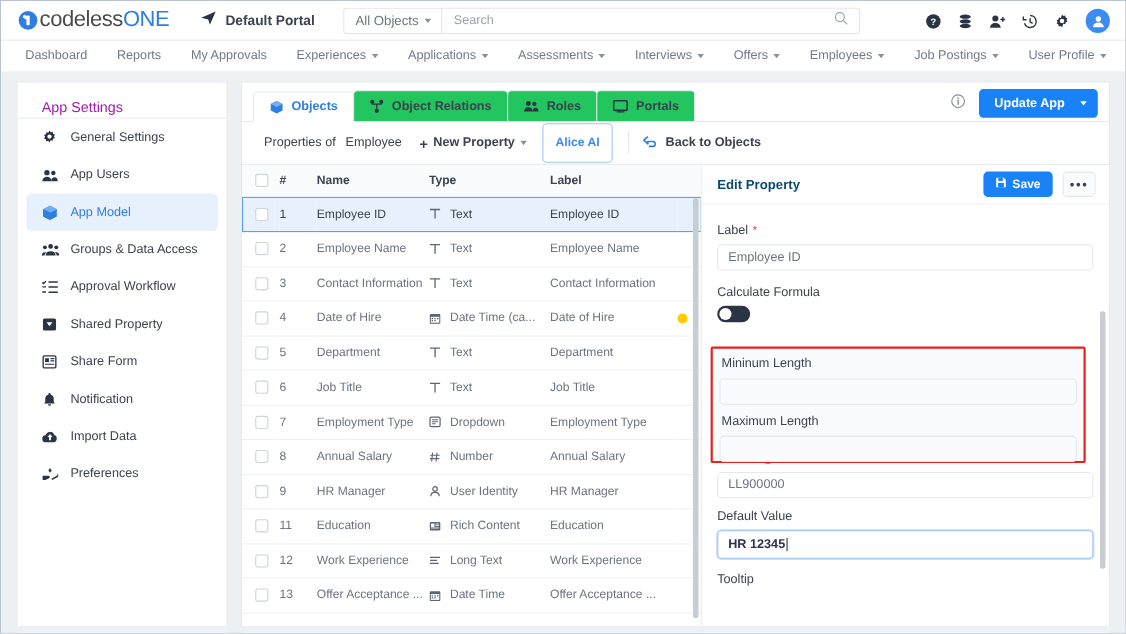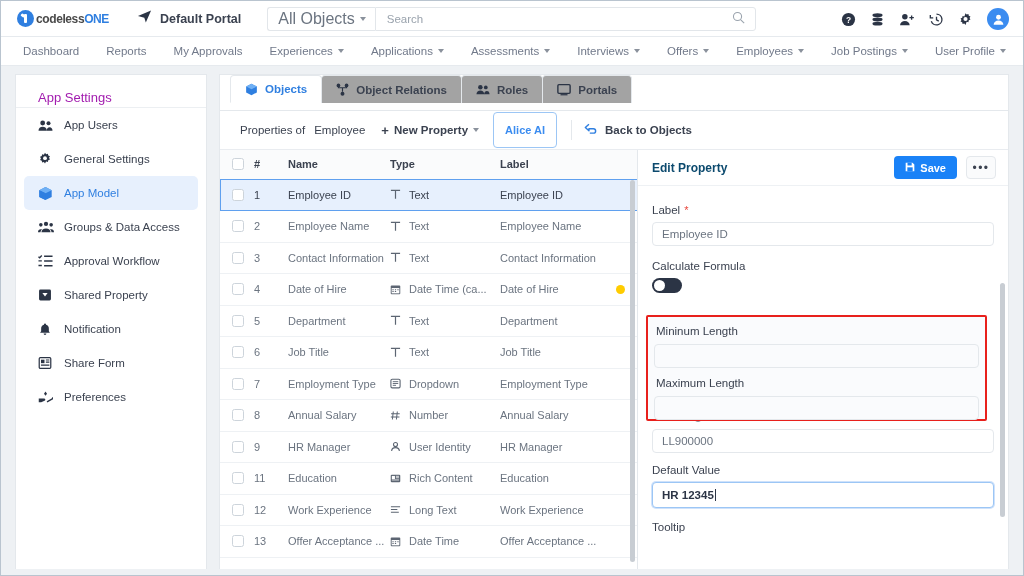--- a/index.html
+++ b/index.html
@@ -31,34 +31,34 @@
   }
   .logo-mark::after {
     content: ""; position: absolute; left: 7px; top: 4px;
     width: 2.5px; height: 9px; background: #fff; border-radius: 1px;
   }
   .logo-mark::before {
     content: ""; position: absolute; left: 4px; top: 4px;
     width: 4px; height: 2.5px; background: #fff;
     transform: rotate(35deg); border-radius: 1px;
   }
-  .logo-text { font-size: 12px; font-weight: bold; letter-spacing: -0.4px; }
+  .logo-text { font-size: 20px; font-weight: normal; letter-spacing: -0.4px; }
   .logo-text .a { color: #4a4a4a; }
   .logo-text .b { color: #2f7fe0; }
 
   .portal { display: flex; align-items: center; margin-left: 28px; gap: 8px; }
   .portal-label { font-size: 12.5px; color: #3b4250; font-weight: bold; }
 
   .searchwrap {
     display: flex; align-items: center; margin-left: 26px;
     height: 24px;
   }
   .allobjects {
     display: flex; align-items: center; gap: 5px;
-    font-size: 16px; color: #6b7480;
+    font-size: 12px; color: #6b7480;
     border: 1px solid #e2e6ea; border-right: none;
     height: 24px; padding: 0 9px 0 10px;
     border-radius: 3px 0 0 3px; background: #fff; justify-content: flex-end;
   }
   .searchbox {
     width: 381px; height: 24px;
     border: 1px solid #e2e6ea; border-radius: 0 3px 3px 0;
     display: flex; align-items: center; justify-content: space-between;
     padding: 0 10px 0 11px; background: #fff;
   }
@@ -118,30 +118,30 @@
   .side-item.active .side-icon { color: #2f7fe0; }
   .side-icon { color: #2b3445; display: flex; align-items: center; width: 16px; }
 
   
   .main {
     flex: 1; margin: 8px 14px 0 12px;
     background: #fff; border: 1px solid #e4e8ec; border-bottom: none;
     height: 503px; position: relative; overflow: hidden;
   }
   .tabrow {
-    display: flex; height: 36px;
+    display: flex; align-items: flex-end; height: 36px;
     border-bottom: 1px solid #e4e8ec; padding-left: 10px;
     position: relative;
   }
   .tab {
     display: flex; align-items: center; gap: 7px;
     height: 28px; padding: 0 14px;
     font-size: 11.5px; color: #3b4250; font-weight: bold;
     border: 1px solid #e4e8ec; border-bottom: none;
-    border-radius: 4px 4px 0 0; background: #a3a3a3;
+    border-radius: 4px 4px 0 0; background: #22c55e;
     margin-right: -1px;
   }
   .tab.active { color: #2f7fe0; background: #fff; border-bottom: 1px solid #fff; margin-bottom: -1px; }
   .tab .ticonb { display: flex; align-items: center; }
 
   .tab-right {
     position: absolute; right: 10px; bottom: 3px;
     display: flex; align-items: center; gap: 12px;
   }
   .btn-update {
@@ -389,38 +389,38 @@
       </div>
   </div>
 
   <div class="body">
 
     <div class="sidebar">
       <div class="sidebar-title">App Settings</div>
 
       <div class="side-item">
         <span class="side-icon">
+          <svg width="14" height="14" viewBox="0 0 16 16">
+              <path d="M8 0.8l1.3 1.7 2-.6.4 2.1 2 .9-1.1 1.8 1.1 1.8-2 .9-.4 2.1-2-.6L8 13.2 6.7 11.5l-2 .6-.4-2.1-2-.9 1.1-1.8L2.3 5.5l2-.9.4-2.1 2 .6z" fill="currentColor"></path>
+              <circle cx="8" cy="7" r="2.2" fill="#fff"></circle>
+            </svg>
+        </span>
+        <span>General Settings</span>
+      </div>
+
+      <div class="side-item">
+        <span class="side-icon">
           <svg width="15" height="15" viewBox="0 0 18 16">
               <circle cx="5.6" cy="5" r="2.9" fill="currentColor"></circle>
               <circle cx="12.6" cy="5.4" r="2.4" fill="currentColor"></circle>
               <path d="M0.6 14.2c0-3 2.2-4.8 5-4.8s5 1.8 5 4.8z" fill="currentColor"></path>
               <path d="M10.4 14.2c0-2.5 1.4-4.2 3.6-4.2 2 0 3.4 1.6 3.4 4.2z" fill="currentColor"></path>
             </svg>
         </span>
         <span>App Users</span>
-      </div>
-
-      <div class="side-item">
-        <span class="side-icon">
-          <svg width="14" height="14" viewBox="0 0 16 16">
-              <path d="M8 0.8l1.3 1.7 2-.6.4 2.1 2 .9-1.1 1.8 1.1 1.8-2 .9-.4 2.1-2-.6L8 13.2 6.7 11.5l-2 .6-.4-2.1-2-.9 1.1-1.8L2.3 5.5l2-.9.4-2.1 2 .6z" fill="currentColor"></path>
-              <circle cx="8" cy="7" r="2.2" fill="#fff"></circle>
-            </svg>
-        </span>
-        <span>General Settings</span>
       </div>
 
       <div class="side-item active">
         <span class="side-icon">
           <svg width="15" height="15" viewBox="0 0 16 16">
               <path d="M8 1 14.6 4.4v7.2L8 15 1.4 11.6V4.4z" fill="#2f7fe0"></path>
               <path d="M8 1 14.6 4.4 8 7.8 1.4 4.4z" fill="#6fb0f5"></path>
               <path d="M8 7.8V15L1.4 11.6V4.4z" fill="#2f7fe0"></path>
             </svg>
         </span>
@@ -457,39 +457,49 @@
           <svg width="14" height="14" viewBox="0 0 16 16">
               <rect x="1.2" y="1.8" width="13.6" height="12.4" rx="1.6" fill="currentColor"></rect>
               <path d="M5 5.6h6L8 9.8z" fill="#fff"></path>
             </svg>
         </span>
         <span>Shared Property</span>
       </div>
 
       <div class="side-item">
         <span class="side-icon">
-          <svg width="14" height="15" viewBox="0 0 16 16">
-              <path d="M8 1a1.2 1.2 0 0 1 1.2 1.2v.4A4.4 4.4 0 0 1 12.4 7v3l1.2 1.8H2.4L3.6 10V7a4.4 4.4 0 0 1 3.2-4.4v-.4A1.2 1.2 0 0 1 8 1z" fill="currentColor"></path>
-              <path d="M6.4 12.6h3.2a1.6 1.6 0 0 1-3.2 0z" fill="currentColor"></path>
-            </svg>
-        </span>
-        <span>Notification</span>
-      </div>
-
-      <div class="side-item">
-        <span class="side-icon">
           <svg width="14" height="14" viewBox="0 0 16 16">
               <rect x="1.4" y="1.8" width="13.2" height="12.4" rx="1.3" fill="none" stroke="currentColor" stroke-width="1.4"></rect>
               <rect x="3.4" y="4.2" width="4" height="4" fill="currentColor"></rect>
               <path d="M9 4.6h4M9 7h4M3.4 10.4h9.6" stroke="currentColor" stroke-width="1.2"></path>
             </svg>
         </span>
         <span>Share Form</span>
       </div>
 
+      <div class="side-item">
+        <span class="side-icon">
+          <svg width="14" height="15" viewBox="0 0 16 16">
+              <path d="M8 1a1.2 1.2 0 0 1 1.2 1.2v.4A4.4 4.4 0 0 1 12.4 7v3l1.2 1.8H2.4L3.6 10V7a4.4 4.4 0 0 1 3.2-4.4v-.4A1.2 1.2 0 0 1 8 1z" fill="currentColor"></path>
+              <path d="M6.4 12.6h3.2a1.6 1.6 0 0 1-3.2 0z" fill="currentColor"></path>
+            </svg>
+        </span>
+        <span>Notification</span>
+      </div>
+
+      <div class="side-item">
+        <span class="side-icon">
+          <svg width="15" height="14" viewBox="0 0 16 14">
+              <path d="M4 12.4a3.4 3.4 0 0 1-.3-6.8A4.3 4.3 0 0 1 12 5.4a3.6 3.6 0 0 1-.6 7z" fill="currentColor"></path>
+              <path d="M8 4.5 10.4 7.4H5.6z" fill="#fff"></path>
+              <rect x="7" y="7.2" width="2" height="3.2" fill="#fff"></rect>
+            </svg>
+        </span>
+        <span>Import Data</span>
+      </div>
 
       <div class="side-item">
         <span class="side-icon">
           <svg width="15" height="14" viewBox="0 0 16 14">
               <path d="M8 1.2 9.6 3.4 8 5.6 6.4 3.4z" fill="currentColor"></path>
               <path d="M0.8 8.6h5.6c1.6 0 2 1.8.6 2.4L3.4 12.6H0.8z" fill="currentColor"></path>
               <path d="M15.4 7.4c.6.6.3 1.4-.6 1.9l-5.2 2.8" stroke="currentColor" stroke-width="1.5" fill="none"></path>
             </svg>
         </span>
         <span>Preferences</span>
@@ -533,20 +543,33 @@
         <div class="tab">
           <span class="ticonb">
             <svg width="14" height="13" viewBox="0 0 16 14">
                 <rect x="1" y="1.4" width="14" height="10" rx="1.2" fill="none" stroke="#2b3445" stroke-width="1.6"></rect>
                 <path d="M4 13h8" stroke="#2b3445" stroke-width="1.4"></path>
               </svg>
           </span>
           <span>Portals</span>
         </div>
 
+        <div class="tab-right">
+          <span>
+            <svg width="14" height="14" viewBox="0 0 16 16">
+                <circle cx="8" cy="8" r="6.6" fill="none" stroke="#8a919c" stroke-width="1.2"></circle>
+                <circle cx="8" cy="4.9" r="0.9" fill="#8a919c"></circle>
+                <rect x="7.3" y="6.7" width="1.5" height="5" fill="#8a919c"></rect>
+              </svg>
+          </span>
+          <div class="btn-update">
+            <span>Update App</span>
+            <span class="sep"></span>
+          </div>
+        </div>
       </div>
 
       <div class="propbar">
         <span class="prop-text" style="margin-left:12px;">Properties of</span>
         <span class="prop-text emph" style="margin-left:9px;">Employee</span>
         <div class="newprop">
           <span class="plus">+</span>
           <span>New Property</span>
           <span class="caret"></span>
         </div>

